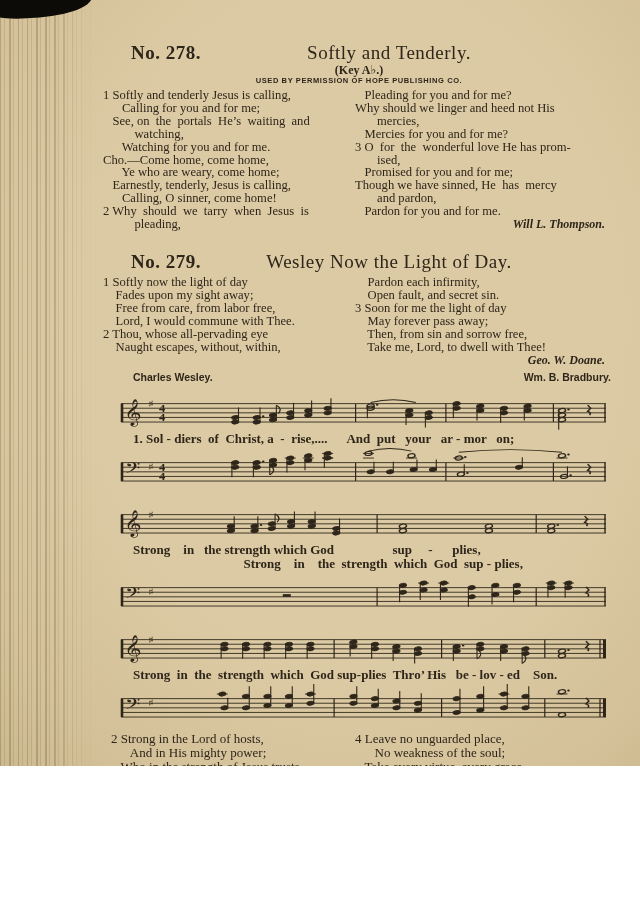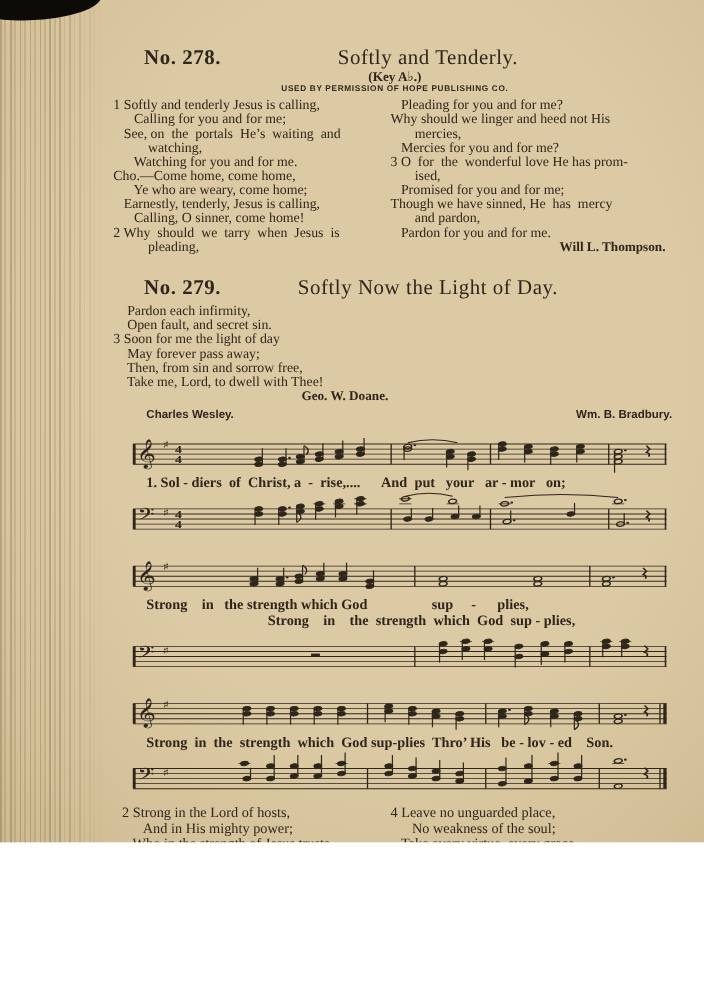--- a/index.html
+++ b/index.html
@@ -29,21 +29,21 @@
   .hymn-no{position:absolute;left:28px;top:0;font-size:19px;font-weight:700;letter-spacing:.5px;}
   .hymn-title{display:block;text-align:center;font-size:19px;font-weight:400;letter-spacing:.5px;padding-left:60px;}
   .keyline{text-align:center;font-size:12px;font-weight:700;line-height:11px;}
   .permission{text-align:center;font-size:7.5px;font-weight:700;letter-spacing:.6px;line-height:10px;
     font-family:"Liberation Sans","DejaVu Sans",sans-serif;}
   .tuneline{text-align:center;font-size:10.5px;line-height:11px;font-variant:small-caps;}
   .cols{display:flex;margin-top:3px;}
   .cols .c1{width:252px;}
   .cols .c2{width:260px;}
   .verse{white-space:pre;font-size:12.6px;line-height:12.9px;}
-  .author{font-size:12px;font-weight:700;text-align:right;padding-right:10px;line-height:13px;}
+  .author{font-size:12px;font-weight:700;font-style:italic;text-align:right;padding-right:10px;line-height:13px;}
   .composers{position:relative;height:13px;font-family:"Liberation Sans","DejaVu Sans",sans-serif;
     font-size:10.5px;font-weight:700;margin-top:1px;}
   .composers .cl{position:absolute;left:30px;}
   .composers .cr{position:absolute;right:4px;}
   .music{margin-top:2px;margin-left:16px;width:490px;}
   .stave{width:490px;height:46px;}
   .stave svg{display:block;}
   .lyric{white-space:pre;font-size:13px;font-weight:600;line-height:13.5px;margin-left:14px;}
   .lyric.second{margin-left:14px;line-height:13px;}
   .sysgap{height:6px;}
@@ -95,23 +95,29 @@
        and pardon,
    Pardon for you and for me.</div>
           <div class="author">Will L. Thompson.</div>
         </div>
       </div>
     </section>
 
     <section class="s279">
       <div class="hymn-head">
         <span class="hymn-no">No. 279.</span>
-        <span class="hymn-title">Softly Now the Light of Day.</span>
+        <span class="hymn-title">Wesley Now the Light of Day.</span>
       </div>
       <div class="cols">
+        <div class="c1 verse">1 Softly now the light of day
+    Fades upon my sight away;
+    Free from care, from labor free,
+    Lord, I would commune with Thee.
+2 Thou, whose all-pervading eye
+    Naught escapes, without, within,</div>
         <div class="c2">
           <div class="verse">    Pardon each infirmity,
     Open fault, and secret sin.
 3 Soon for me the light of day
     May forever pass away;
     Then, from sin and sorrow free,
     Take me, Lord, to dwell with Thee!</div>
           <div class="author">Geo. W. Doane.</div>
         </div>
       </div>

